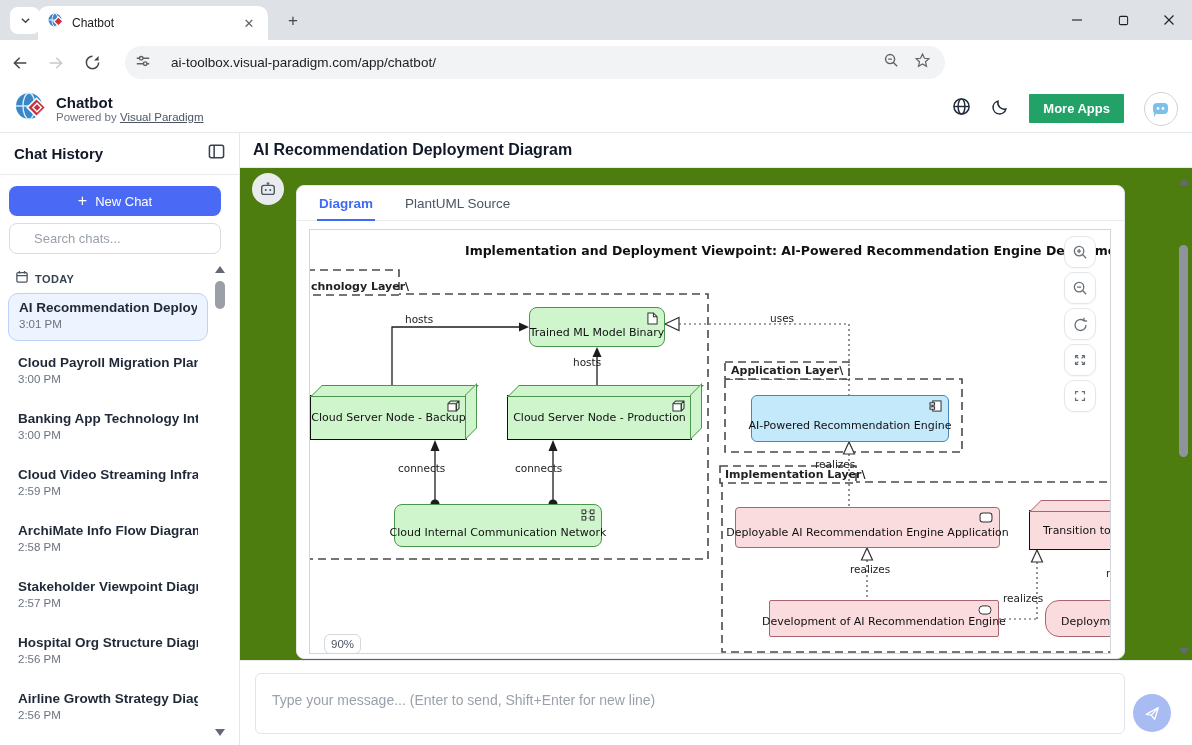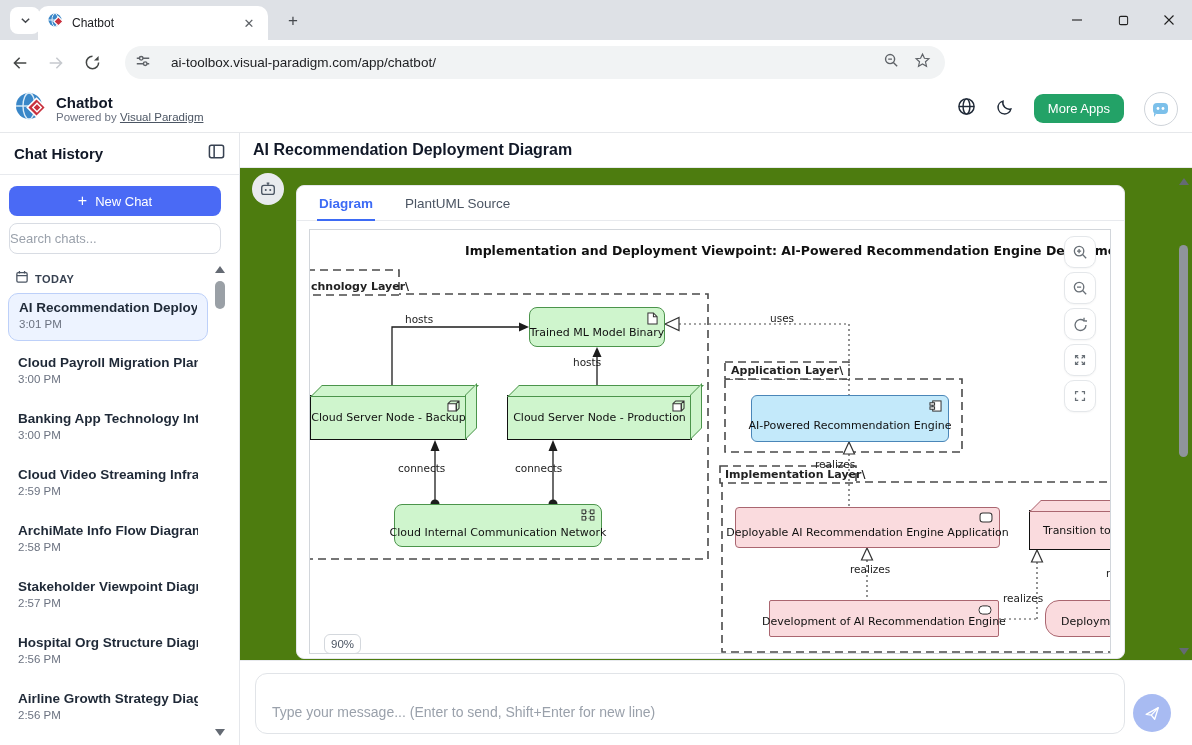--- a/index.html
+++ b/index.html
@@ -24,29 +24,29 @@
   .tb-right{position:absolute;right:6px;top:46px;display:flex;align-items:center;gap:13px}
   .divider-v{width:1px;height:20px;background:#dadce0}
   .chrome-avatar{width:26px;height:26px;border-radius:50%;background:#0b9689;color:#fff;font-size:12px;font-weight:bold;display:flex;align-items:center;justify-content:center}
 
   
   .appheader{position:absolute;left:0;top:85px;width:100%;height:48px;background:#fff;border-bottom:1px solid #e6e8eb;display:flex;align-items:center}
   .app-title{font-size:15px;font-weight:bold;color:#111827;line-height:1.15}
   .powered{font-size:11.5px;color:#6b7280}
   .powered a{color:#4b5563;text-decoration:underline}
   .hdr-right{position:absolute;right:14px;display:flex;align-items:center;gap:20px}
-  .more-apps{background:#23a267;color:#fff;font-size:13px;font-weight:normal;border:none;border-radius:9px;padding:7px 14px}
+  .more-apps{background:#23a267;color:#fff;font-size:13px;font-weight:bold;border:none;border-radius:1px;padding:7px 14px}
   .bot-badge{width:34px;height:34px;border-radius:50%;border:1.5px solid #cfd4da;display:flex;align-items:center;justify-content:center;background:#fff}
 
   
   .sidebar{position:absolute;left:0;top:133px;width:240px;height:612px;background:#fff;border-right:1px solid #e5e7eb}
   .sb-head{position:absolute;left:0;top:0;width:100%;height:42px;border-bottom:1px solid #e8eaee;display:flex;align-items:center;justify-content:space-between;padding:0 14px}
   .sb-title{font-size:15px;font-weight:bold;color:#111827}
   .newchat{position:absolute;left:9px;top:53px;width:212px;height:30px;background:#4a6af5;border:none;border-radius:8px;color:#fff;font-size:13px;display:flex;align-items:center;justify-content:center;gap:8px}
-  .search{position:absolute;left:9px;top:90px;width:212px;height:31px;border:1px solid #d8dce3;border-radius:8px;padding:0 0;font-size:13px;color:#374151;outline:none}
+  .search{position:absolute;left:9px;top:90px;width:212px;height:31px;border:1px solid #d8dce3;border-radius:8px;padding:0 24px;font-size:13px;color:#374151;outline:none}
   .search::placeholder{color:#9aa1ab}
   .todayrow{position:absolute;left:16px;top:137px;display:flex;align-items:flex-end;gap:7px;color:#374151;font-size:11px;font-weight:bold;letter-spacing:.4px}
   .chatitem{position:absolute;left:8px;width:200px;height:48px;border-radius:10px;padding:6px 10px}
   .chatitem.sel{background:#edf3ff;border:1px solid #bdd0f9}
   .ci-title{font-size:13.5px;font-weight:600;color:#1f2937;white-space:nowrap;overflow:hidden}
   .ci-time{font-size:11.5px;color:#6b7280;margin-top:3px}
   .sb-scroll-thumb{position:absolute;left:215px;top:148px;width:10px;height:28px;background:#9aa0a6;border-radius:6px}
   .tri-up{width:0;height:0;border-left:5px solid transparent;border-right:5px solid transparent;border-bottom:7px solid #646a73}
   .tri-down{width:0;height:0;border-left:5px solid transparent;border-right:5px solid transparent;border-top:7px solid #646a73}
 
@@ -76,21 +76,21 @@
   .n3d.pink::before,.n3d.pink::after{background:#fadbde;border:1.3px solid #aa6670}
   .n3d::before{content:"";position:absolute;left:-1px;top:-11px;width:100%;height:10px;transform:skewX(-45deg);transform-origin:left bottom}
   .n3d::after{content:"";position:absolute;right:-11px;top:-1px;width:10px;height:100%;transform:skewY(-45deg);transform-origin:left top}
   .zbtn{position:absolute;left:754px;width:32px;height:32px;background:#fff;border:1px solid #e4e7ea;border-radius:10px;display:flex;align-items:center;justify-content:center;box-shadow:0 1px 2px rgba(0,0,0,.04)}
   .zoombadge{position:absolute;left:14px;top:404px;width:37px;height:20px;background:#fff;border:1px solid #d4d8dd;border-radius:6px;font-size:11.5px;color:#4b5563;display:flex;align-items:center;justify-content:center}
   .chat-scrollbar{position:absolute;left:936px;top:10px;width:16px;height:478px}
   .cs-thumb{position:absolute;left:3px;top:67px;width:9px;height:212px;background:#8f949b;border-radius:5px}
 
   
   .composer{position:absolute;left:0;top:527px;width:100%;height:85px;background:#fff;border-top:1px solid #e8eaee}
-  .msgbox{position:absolute;left:15px;top:12px;width:870px;height:61px;border:1px solid #e1e4e8;border-radius:12px;padding:16px 16px}
+  .msgbox{position:absolute;left:15px;top:12px;width:870px;height:61px;border:1px solid #e1e4e8;border-radius:6px;padding:4px 16px}
   .msgbox input{width:100%;height:44px;border:none;outline:none;font-size:14px;color:#374151;background:transparent}
   .msgbox input::placeholder{color:#9aa1ab}
   .sendbtn{position:absolute;left:893px;top:33px;width:38px;height:38px;border-radius:50%;background:#a8bbf2;border:none;display:flex;align-items:center;justify-content:center}
 </style>
 </head>
 <body>
 
 <div class="page">
 
   <div class="tabstrip">

